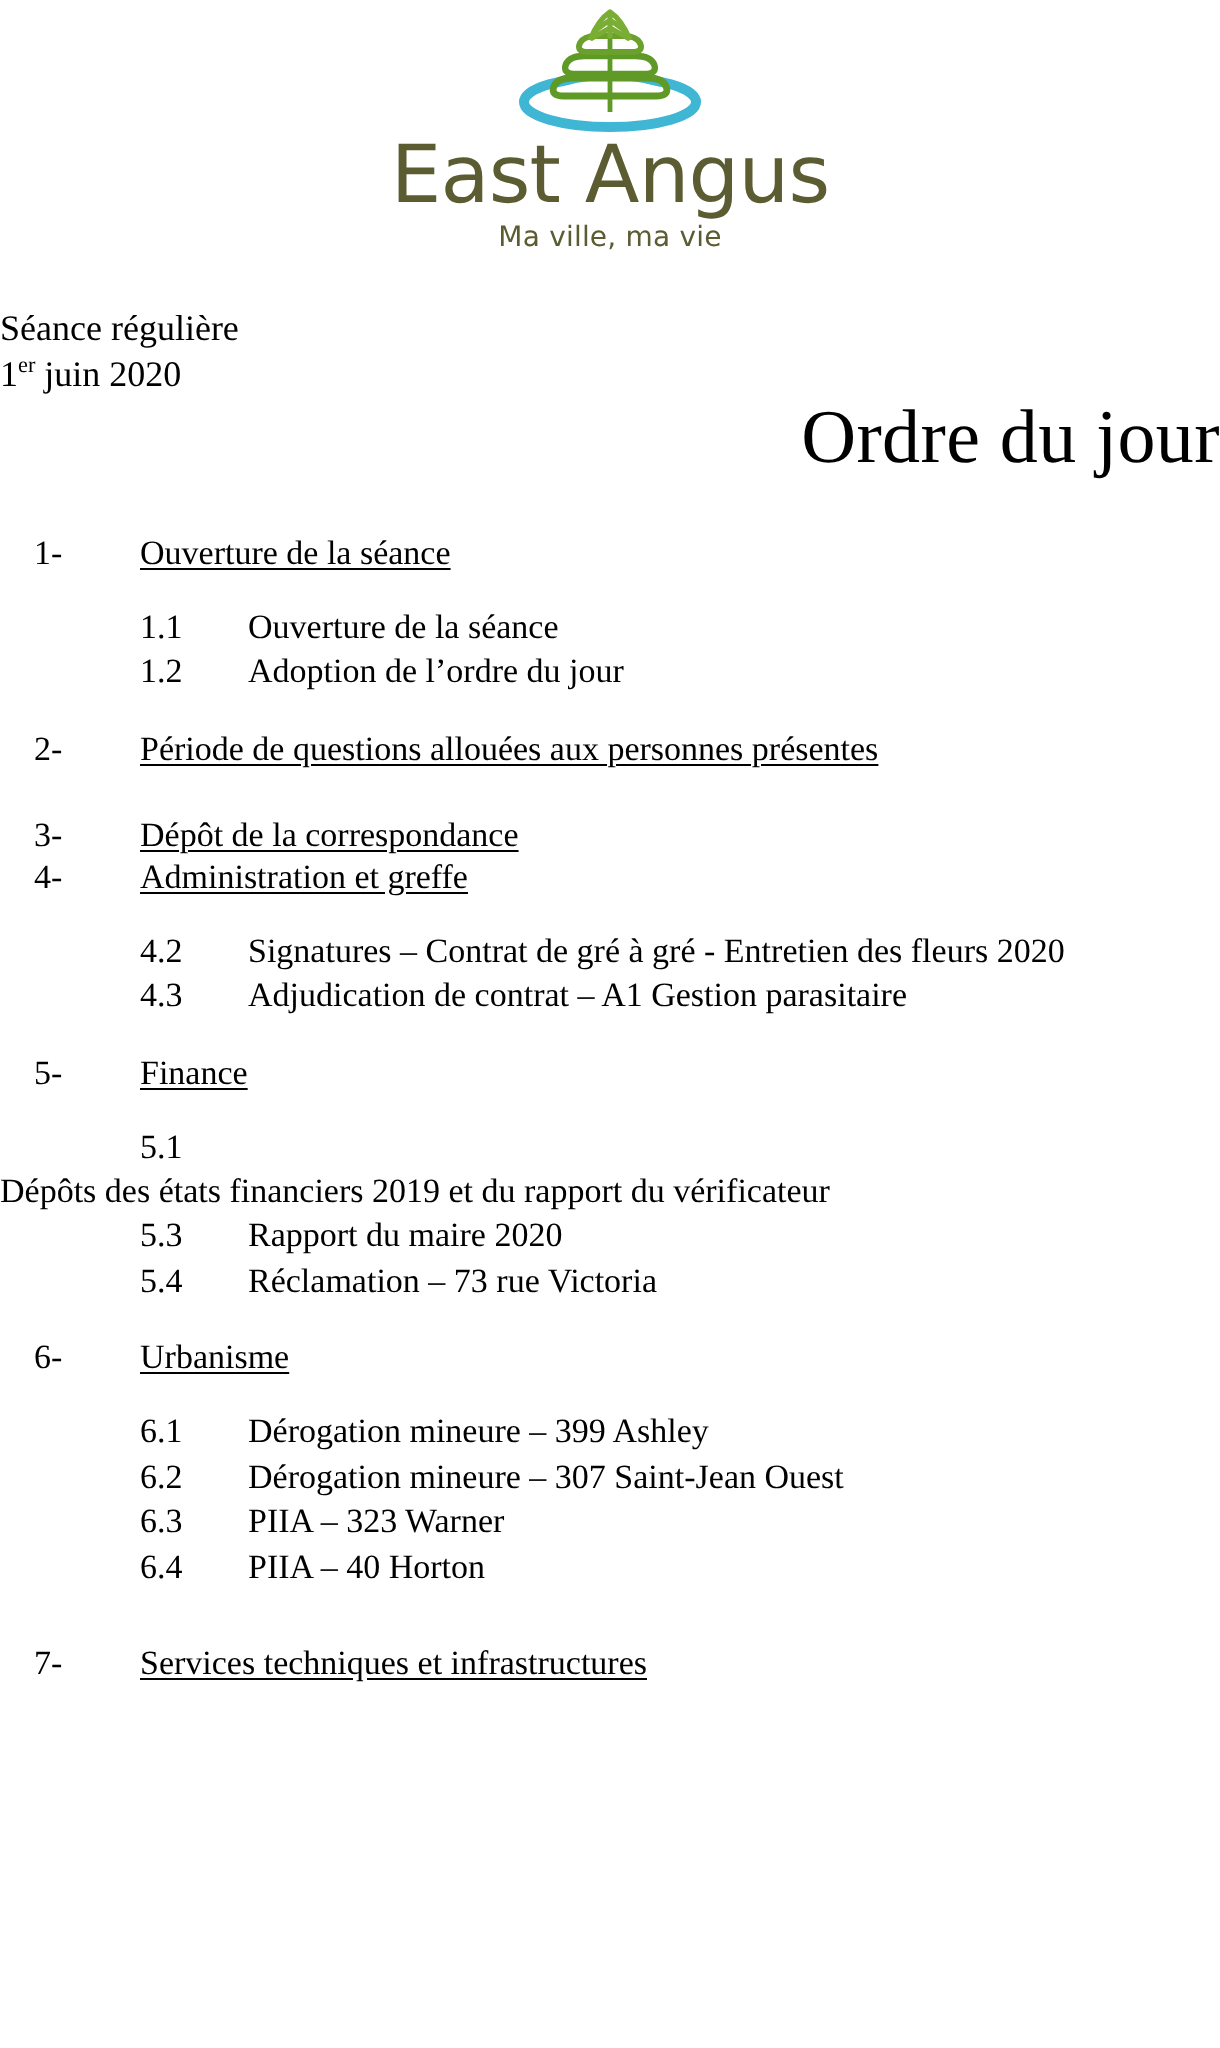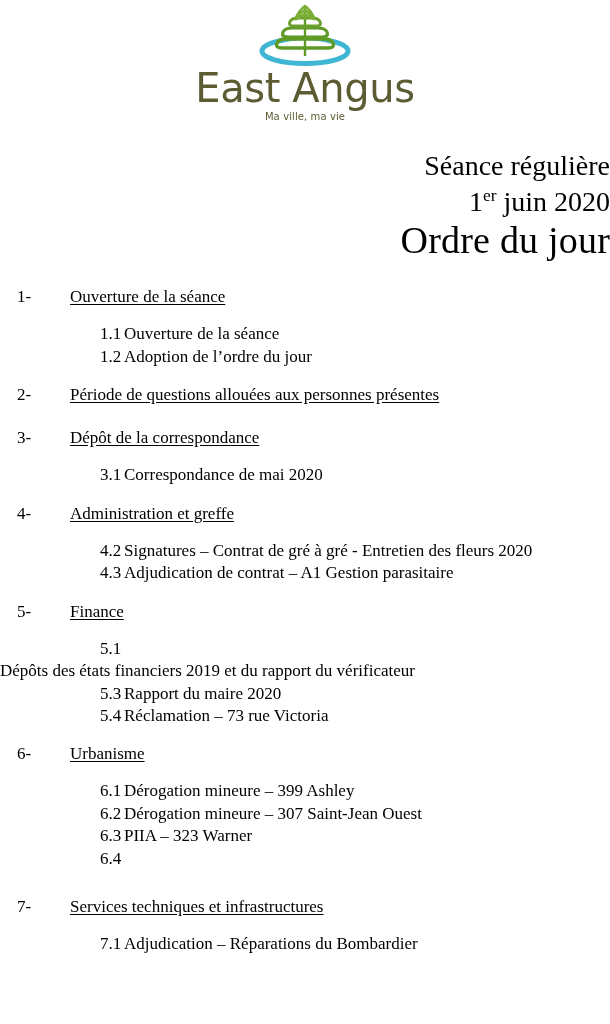--- a/index.html
+++ b/index.html
@@ -32,31 +32,31 @@
   .logo-wordmark {
     font-family: "DejaVu Sans", "Liberation Sans", sans-serif;
     font-size: 40px;
     font-weight: normal;
     letter-spacing: -0.4px;
     line-height: 1.05;
     margin-top: 1px;
   }
   .logo-tagline {
     font-family: "DejaVu Sans", "Liberation Sans", sans-serif;
-    font-size: 10px;
+    font-size: 14px;
     font-weight: normal;
     letter-spacing: 0.1px;
     margin-top: 2px;
   }
 
   
   .meeting-head {
-    text-align: right;
+    text-align: left;
     margin-top: 26px;
-    font-size: 28px;
+    font-size: 18px;
     line-height: 1.28;
   }
   .meeting-head .line2 { display: block; }
   .meeting-head sup {
     font-size: 0.62em;
     vertical-align: super;
     line-height: 0;
   }
   .doc-title {
     text-align: right;
@@ -94,21 +94,21 @@
     margin-bottom: 18px;
   }
   .sub-item {
     display: flex;
     align-items: baseline;
     line-height: 1.32;
   }
   .sub-num {
     width: 124px;
     flex: 0 0 124px;
-    padding-left: 100px;
+    padding-left: 70px;
     box-sizing: border-box;
   }
   .sub-text {
     flex: 1 1 auto;
     white-space: nowrap;
   }
   .gap-lg { height: 22px; }
   .gap-sm { height: 10px; }
 </style>
 </head>
@@ -167,26 +167,20 @@
         <span class="sec-num">2-</span>
         <span class="sec-title">Période de questions allouées aux personnes présentes</span>
       </div>
       <div class="gap-lg"></div>
     </div>
     <div class="section">
       <div class="section-head">
         <span class="sec-num">3-</span>
         <span class="sec-title">Dépôt de la correspondance</span>
       </div>
-      <div class="sub-list">
-        <div class="sub-item">
-          <span class="sub-num">3.1</span>
-          <span class="sub-text">Correspondance de mai 2020</span>
-        </div>
-      </div>
     </div>
     <div class="section">
       <div class="section-head">
         <span class="sec-num">4-</span>
         <span class="sec-title">Administration et greffe</span>
       </div>
       <div class="sub-list">
         <div class="sub-item">
           <span class="sub-num">4.2</span>
           <span class="sub-text">Signatures – Contrat de gré à gré - Entretien des fleurs 2020</span>
@@ -232,29 +226,24 @@
         <div class="sub-item">
           <span class="sub-num">6.2</span>
           <span class="sub-text">Dérogation mineure – 307 Saint-Jean Ouest</span>
         </div>
         <div class="sub-item">
           <span class="sub-num">6.3</span>
           <span class="sub-text">PIIA – 323 Warner</span>
         </div>
         <div class="sub-item">
           <span class="sub-num">6.4</span>
+          <span class="sub-text">PIIA – 40 Horton</span>
         </div>
       </div>
       <div class="gap-sm"></div>
     </div>
     <div class="section">
       <div class="section-head">
         <span class="sec-num">7-</span>
         <span class="sec-title">Services techniques et infrastructures</span>
       </div>
-      <div class="sub-list">
-        <div class="sub-item">
-          <span class="sub-num">7.1</span>
-          <span class="sub-text">Adjudication – Réparations du Bombardier</span>
-        </div>
-      </div>
     </div>
   </div>
 
 </body></html>

